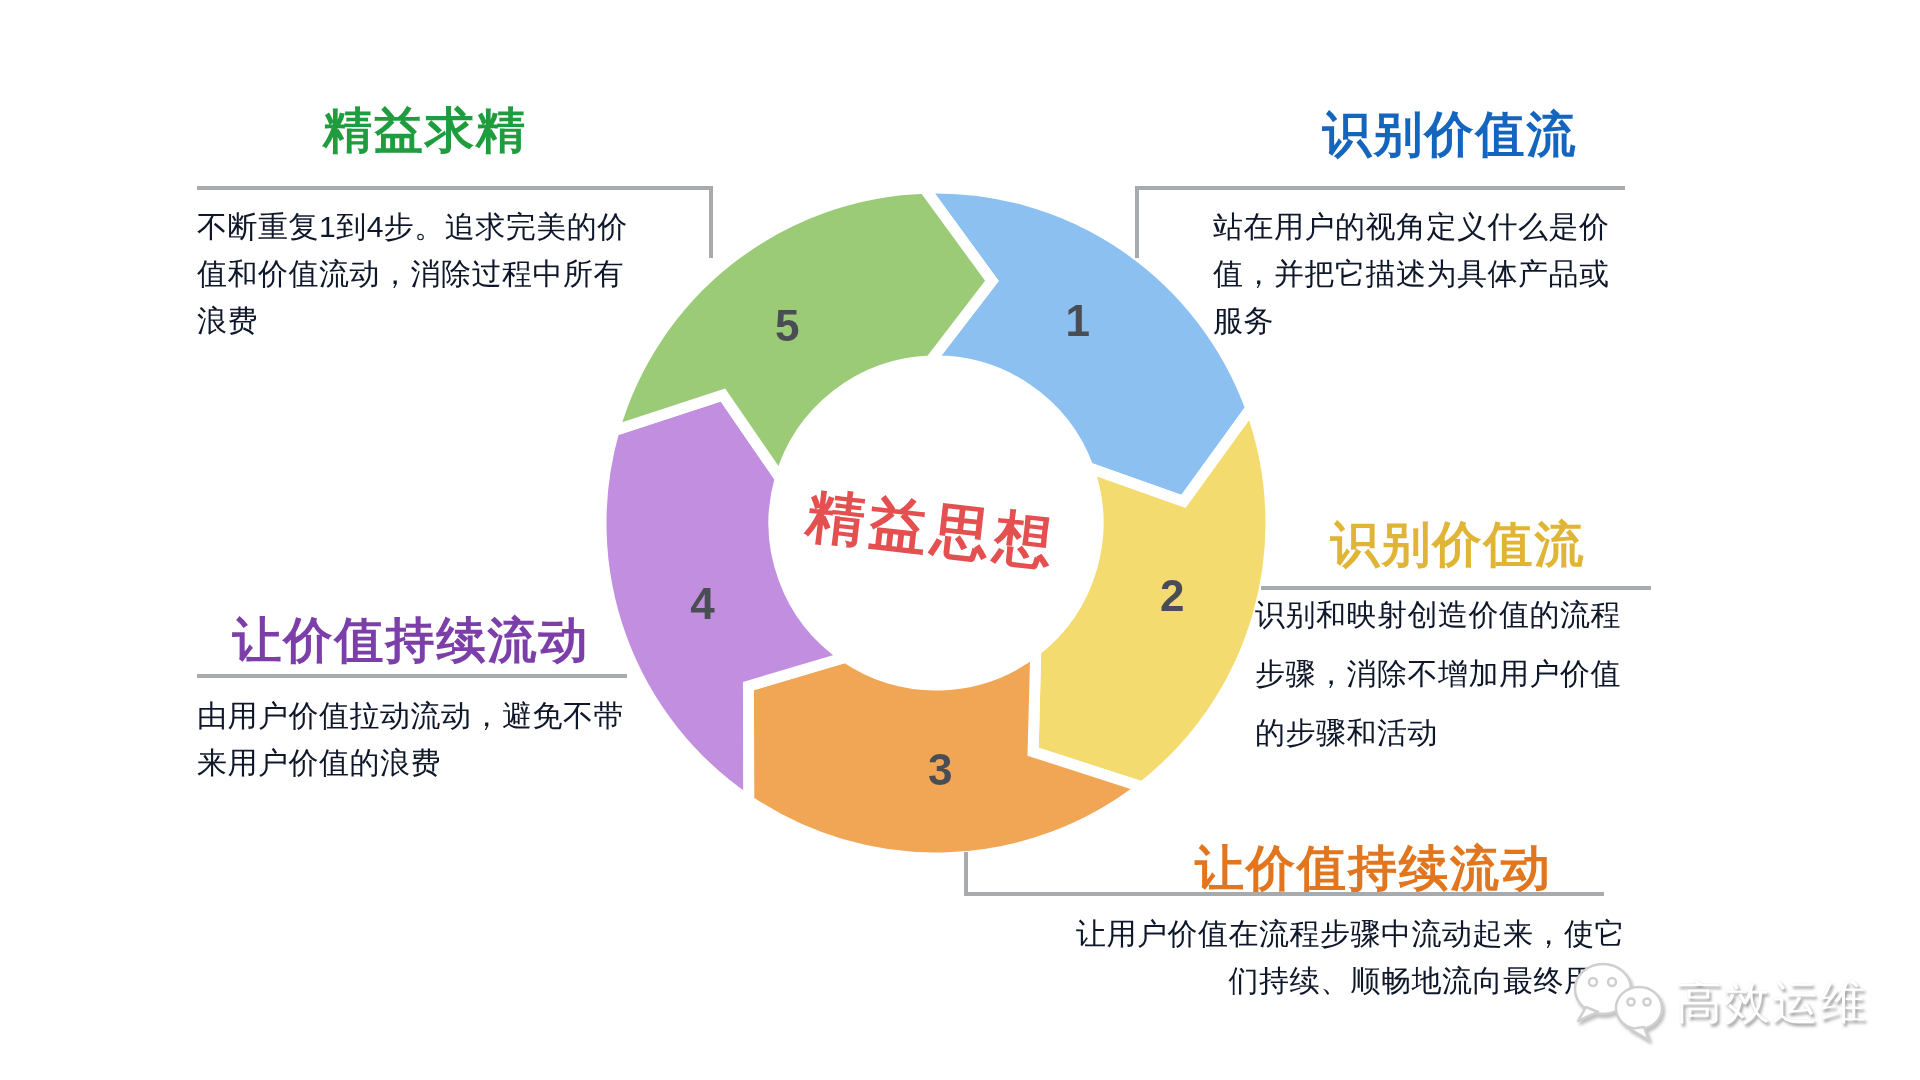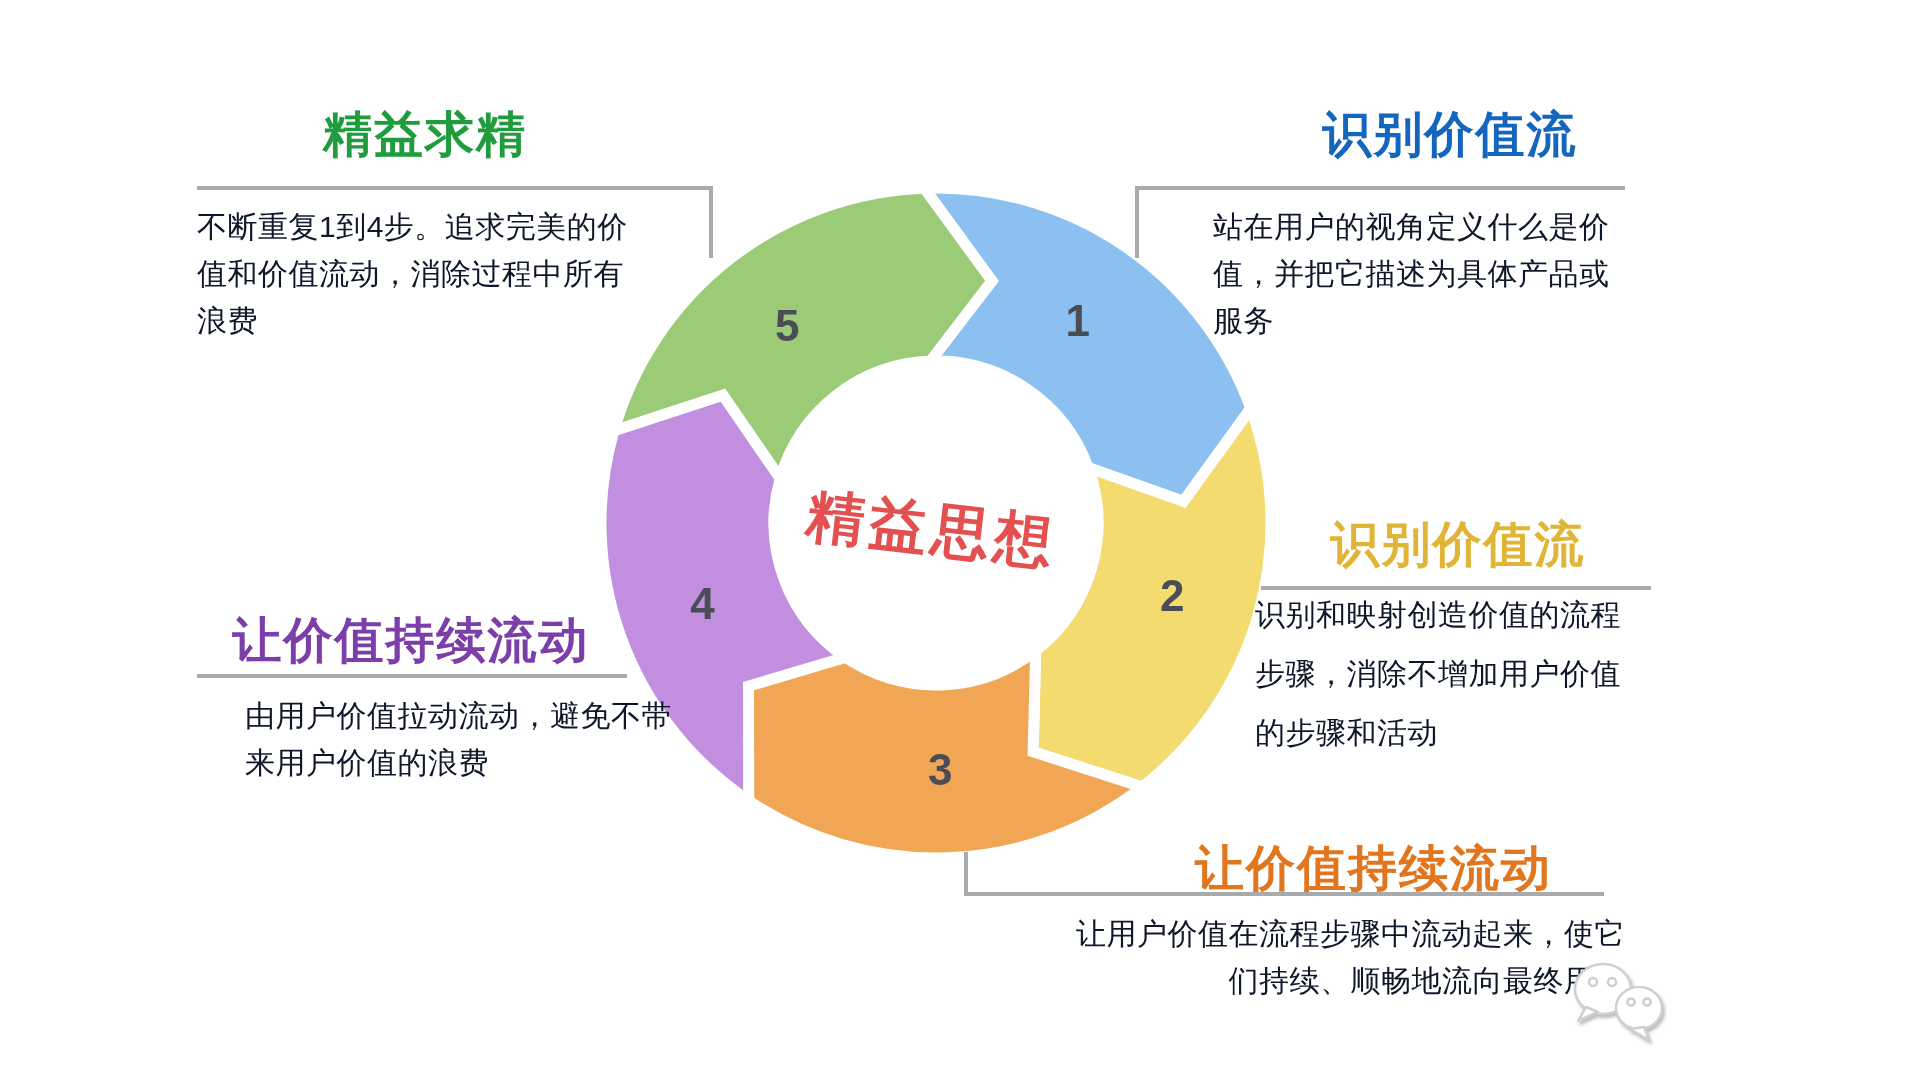--- a/index.html
+++ b/index.html
@@ -27,42 +27,42 @@
     letter-spacing:5px; transform:rotate(6.5deg); line-height:66px;
     white-space:nowrap;
   }
 
   .watermark-text {
     font-size:46px; color:#ffffff; letter-spacing:2px; white-space:nowrap;
     text-shadow:2px 3px 3px rgba(140,140,140,0.8), 0 0 1px #e2e2e2;
   }
 
   
-  .b5-title { left:160px;  top:106px; width:530px; }
+  .b5-title { left:160px;  top:106px; width:530px;font-family:Liberation Mono, monospace; }
   .b5-line  { left:197px;  top:186px; width:516px; height:4px; }
   .b5-stub  { left:709px;  top:186px; width:4px;  height:72px; }
   .b5-desc  { left:197px;  top:203px; width:440px; }
 
   .b1-title { left:1240px; top:106px; width:420px; }
   .b1-line  { left:1135px; top:186px; width:490px; height:4px; }
   .b1-stub  { left:1135px; top:186px; width:4px;  height:72px; }
   .b1-desc  { left:1213px; top:203px; width:400px; }
 
   .b2-title { left:1253px; top:516px; width:410px; }
   .b2-line  { left:1261px; top:586px; width:390px; height:4px; }
   .b2-desc  { left:1255px; top:585px; width:368px; line-height:59px; }
 
   .b3-title { left:1163px; top:840px;margin-left:32px; }
   .b3-stub  { left:964px;  top:852px; width:4px;  height:44px; }
   .b3-line  { left:964px;  top:892px; width:640px; height:4px; }
   .b3-desc  { left:1060px; top:910px; width:565px;text-align:right; }
 
   .b4-title { left:211px;  top:612px; width:400px; }
   .b4-line  { left:197px;  top:674px; width:430px; height:4px; }
-  .b4-desc  { left:197px;  top:692px; width:432px;margin-left:48px; }
+  .b4-desc  { left:197px;  top:692px; width:432px; }
 
   .center-label { left:712px; top:496px; }
   .watermark { left:1568px; top:948px; width:360px; height:110px; display:flex; align-items:center; }
   .watermark svg { flex:0 0 auto; }
   .watermark-text { margin-left:4px; }
 </style>
 </head>
 <body>
 
 <div class="stage">
@@ -126,15 +126,16 @@
         <ellipse cx="35" cy="32" rx="28" ry="25" fill="#ffffff" stroke="#cfcfcf" stroke-width="2.5"></ellipse>
         <path d="M 18 50 L 10 64 L 30 55 Z" fill="#ffffff" stroke="#cfcfcf" stroke-width="2.5" stroke-linejoin="round"></path>
         <circle cx="25" cy="25" r="4" fill="#ffffff" stroke="#cfcfcf" stroke-width="2.5"></circle>
         <circle cx="44" cy="25" r="4" fill="#ffffff" stroke="#cfcfcf" stroke-width="2.5"></circle>
         <ellipse cx="71" cy="51" rx="23" ry="21" fill="#ffffff" stroke="#cfcfcf" stroke-width="2.5"></ellipse>
         <path d="M 76 70 L 81 83 L 62 72 Z" fill="#ffffff" stroke="#cfcfcf" stroke-width="2.5" stroke-linejoin="round"></path>
         <circle cx="63" cy="45" r="3.6" fill="#ffffff" stroke="#cfcfcf" stroke-width="2.5"></circle>
         <circle cx="79" cy="45" r="3.6" fill="#ffffff" stroke="#cfcfcf" stroke-width="2.5"></circle>
       </g>
     </svg>
+    <span class="watermark-text">高效运维</span>
   </div>
 
 </div>
 
 </body></html>

